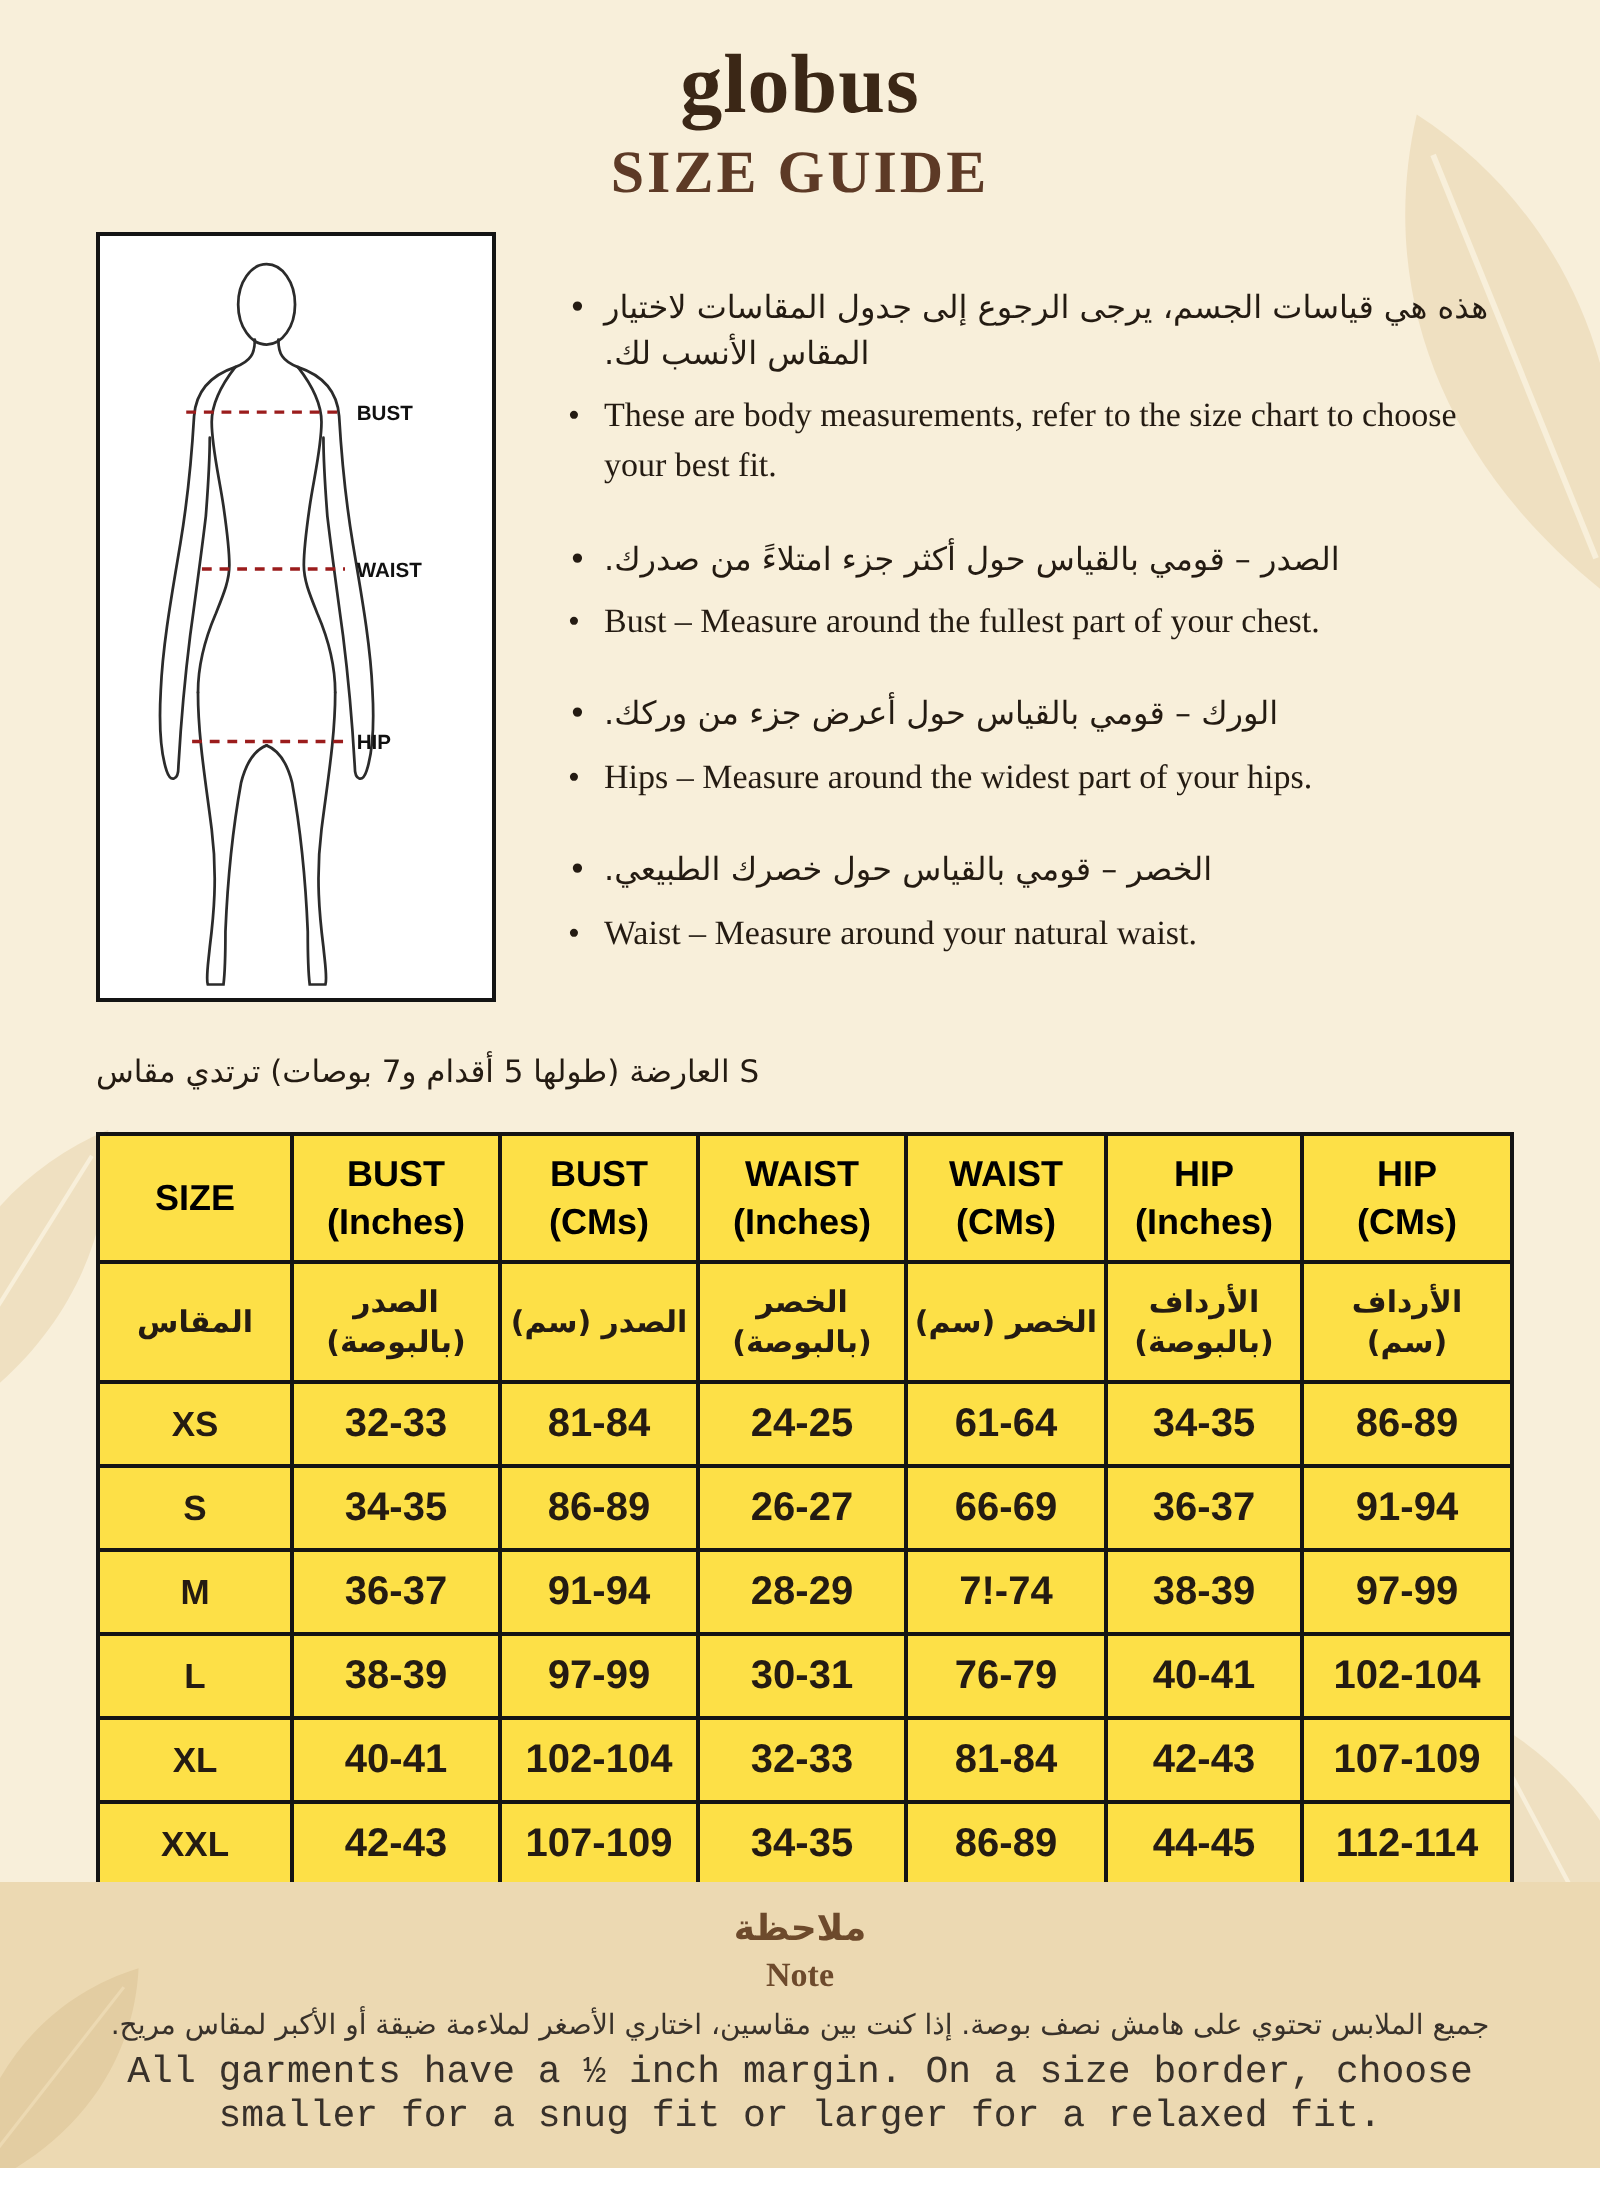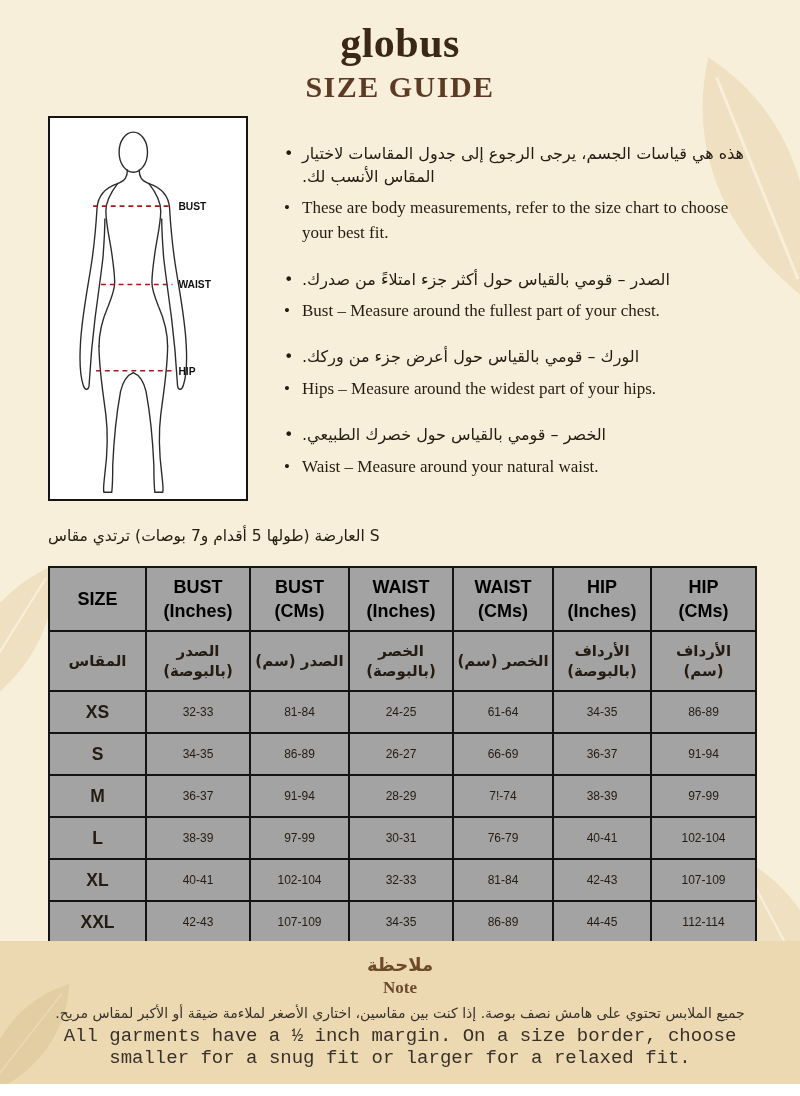--- a/index.html
+++ b/index.html
@@ -42,28 +42,28 @@
   .b-ar{direction:rtl;text-align:left;font-family:"DejaVu Sans",sans-serif;font-size:16px;}
   .b-en{font-family:"Liberation Serif",serif;}
 
   
   .model-note{margin:24px 0 0 48px;font-size:16px;line-height:1.5;}
   .model-ar{font-family:"DejaVu Sans",sans-serif;font-size:15.5px;}
   .model-en{font-family:"Liberation Serif",serif;}
 
   
   table.size-table{
-    margin:18px 0 0 48px;border-collapse:collapse;background:#a3a3a3;
+    margin:18px 0 0 48px;border-collapse:collapse;background:#fde047;
     font-family:"Liberation Sans",sans-serif;text-align:center;
   }
   table.size-table th,table.size-table td{border:2px solid var(--table-line);padding:4px 3px;}
   th.h-en{font-size:18px;font-weight:700;white-space:pre-line;line-height:1.35;height:54px;color:#000;}
   th.h-ar{font-size:15px;font-weight:700;white-space:pre-line;line-height:1.35;height:50px;direction:rtl;font-family:"DejaVu Sans",sans-serif;}
   td.size-cell{font-weight:700;font-size:17.5px;height:32px;border-radius:12px;}
-  td.val-cell{font-size:12px;font-weight:400;height:32px;}
+  td.val-cell{font-size:20px;font-weight:700;height:32px;}
 
   
   footer.note{
     position:absolute;left:0;right:0;bottom:0;z-index:1;
     background:var(--note-bg);text-align:center;
     padding:13px 30px 15px;overflow:hidden;
   }
   .note-inner{position:relative;z-index:1;}
   .note-title-ar{font-weight:700;color:#6d4a2c;font-size:18px;font-family:"DejaVu Sans",sans-serif;}
   .note-title-en{font-weight:700;color:#6d4a2c;font-size:17px;margin-top:3px;font-family:"Liberation Serif",serif;}

